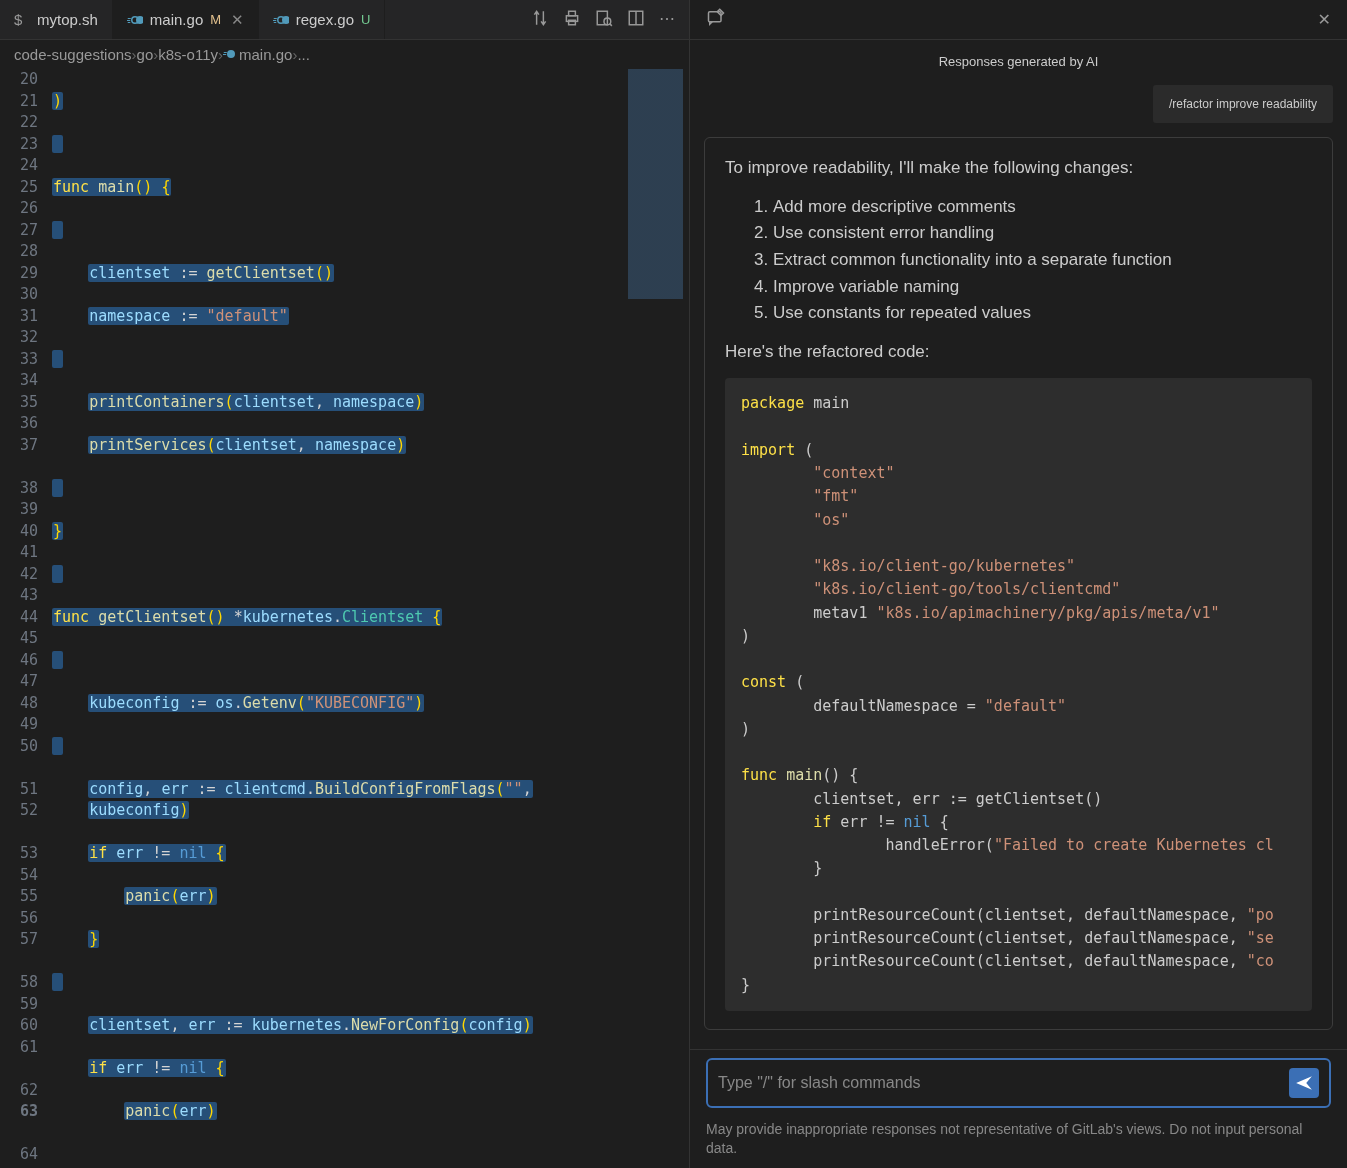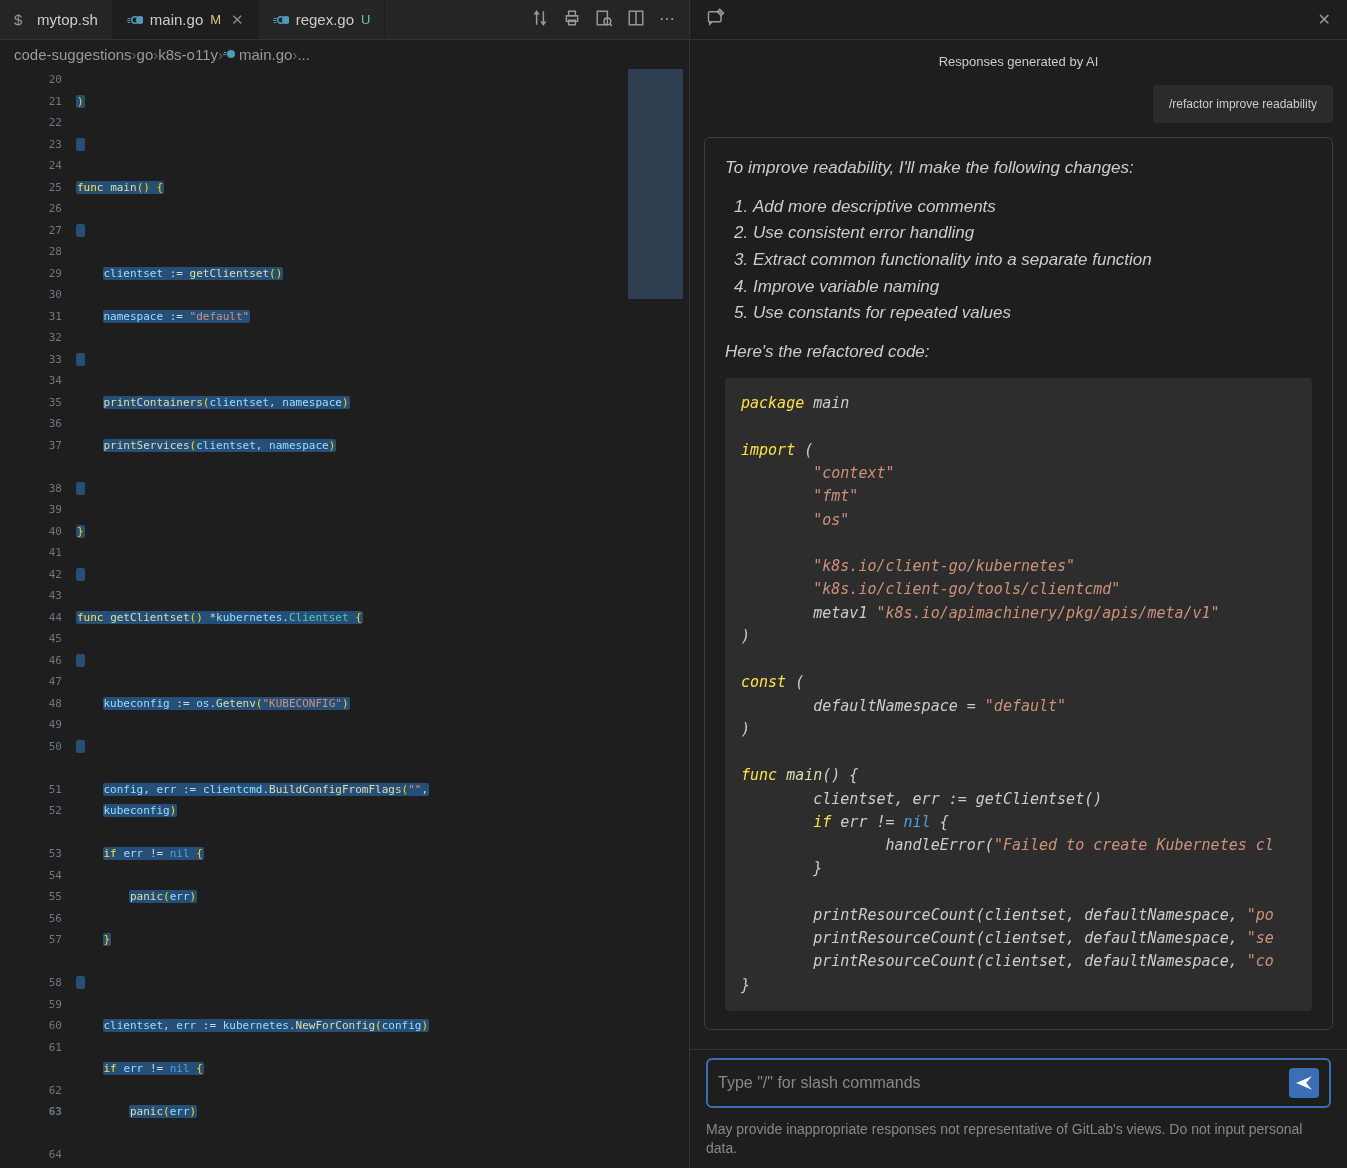--- a/index.html
+++ b/index.html
@@ -65,25 +65,24 @@
   padding: 6px 14px;
   font-size: 15px;
   color: #999;
 }
 .breadcrumb .sep { color: #666; }
 .breadcrumb .go-icon { color: #519aba; }
 .editor {
   flex: 1;
   display: flex;
   font-family: "SF Mono", Monaco, Menlo, Consolas, monospace;
-  font-size: 11px;
+  font-size: 15px;
   line-height: 21.5px;
   overflow: hidden;
   position: relative;
-  margin-left: 24px;
 }
 .gutter {
   width: 52px;
   text-align: right;
   padding-right: 14px;
   color: #6e7681;
   user-select: none;
 }
 .code {
   flex: 1;
@@ -144,26 +143,25 @@
   width: fit-content;
   font-size: 12px;
 }
 .ai-box {
   border: 1px solid #3c3c3c;
   border-radius: 6px;
   padding: 18px 20px;
   margin: 0 6px;
   font-size: 17px;
   line-height: 1.45;
-  font-style: italic;
 }
 .ai-box ol {
   margin: 14px 0 14px 28px;
 }
-.ai-box ol li { margin-bottom: 2px; }
+.ai-box ol li { margin-bottom: 2px; margin-left: 20px; }
 .ai-code {
   background: #2d2d2d;
   border-radius: 4px;
   padding: 14px 16px;
   margin-top: 14px;
   font-family: "SF Mono", Monaco, Menlo, Consolas, monospace;
   font-size: 15px;
   line-height: 1.55;
   white-space: pre;
   overflow-x: hidden;

